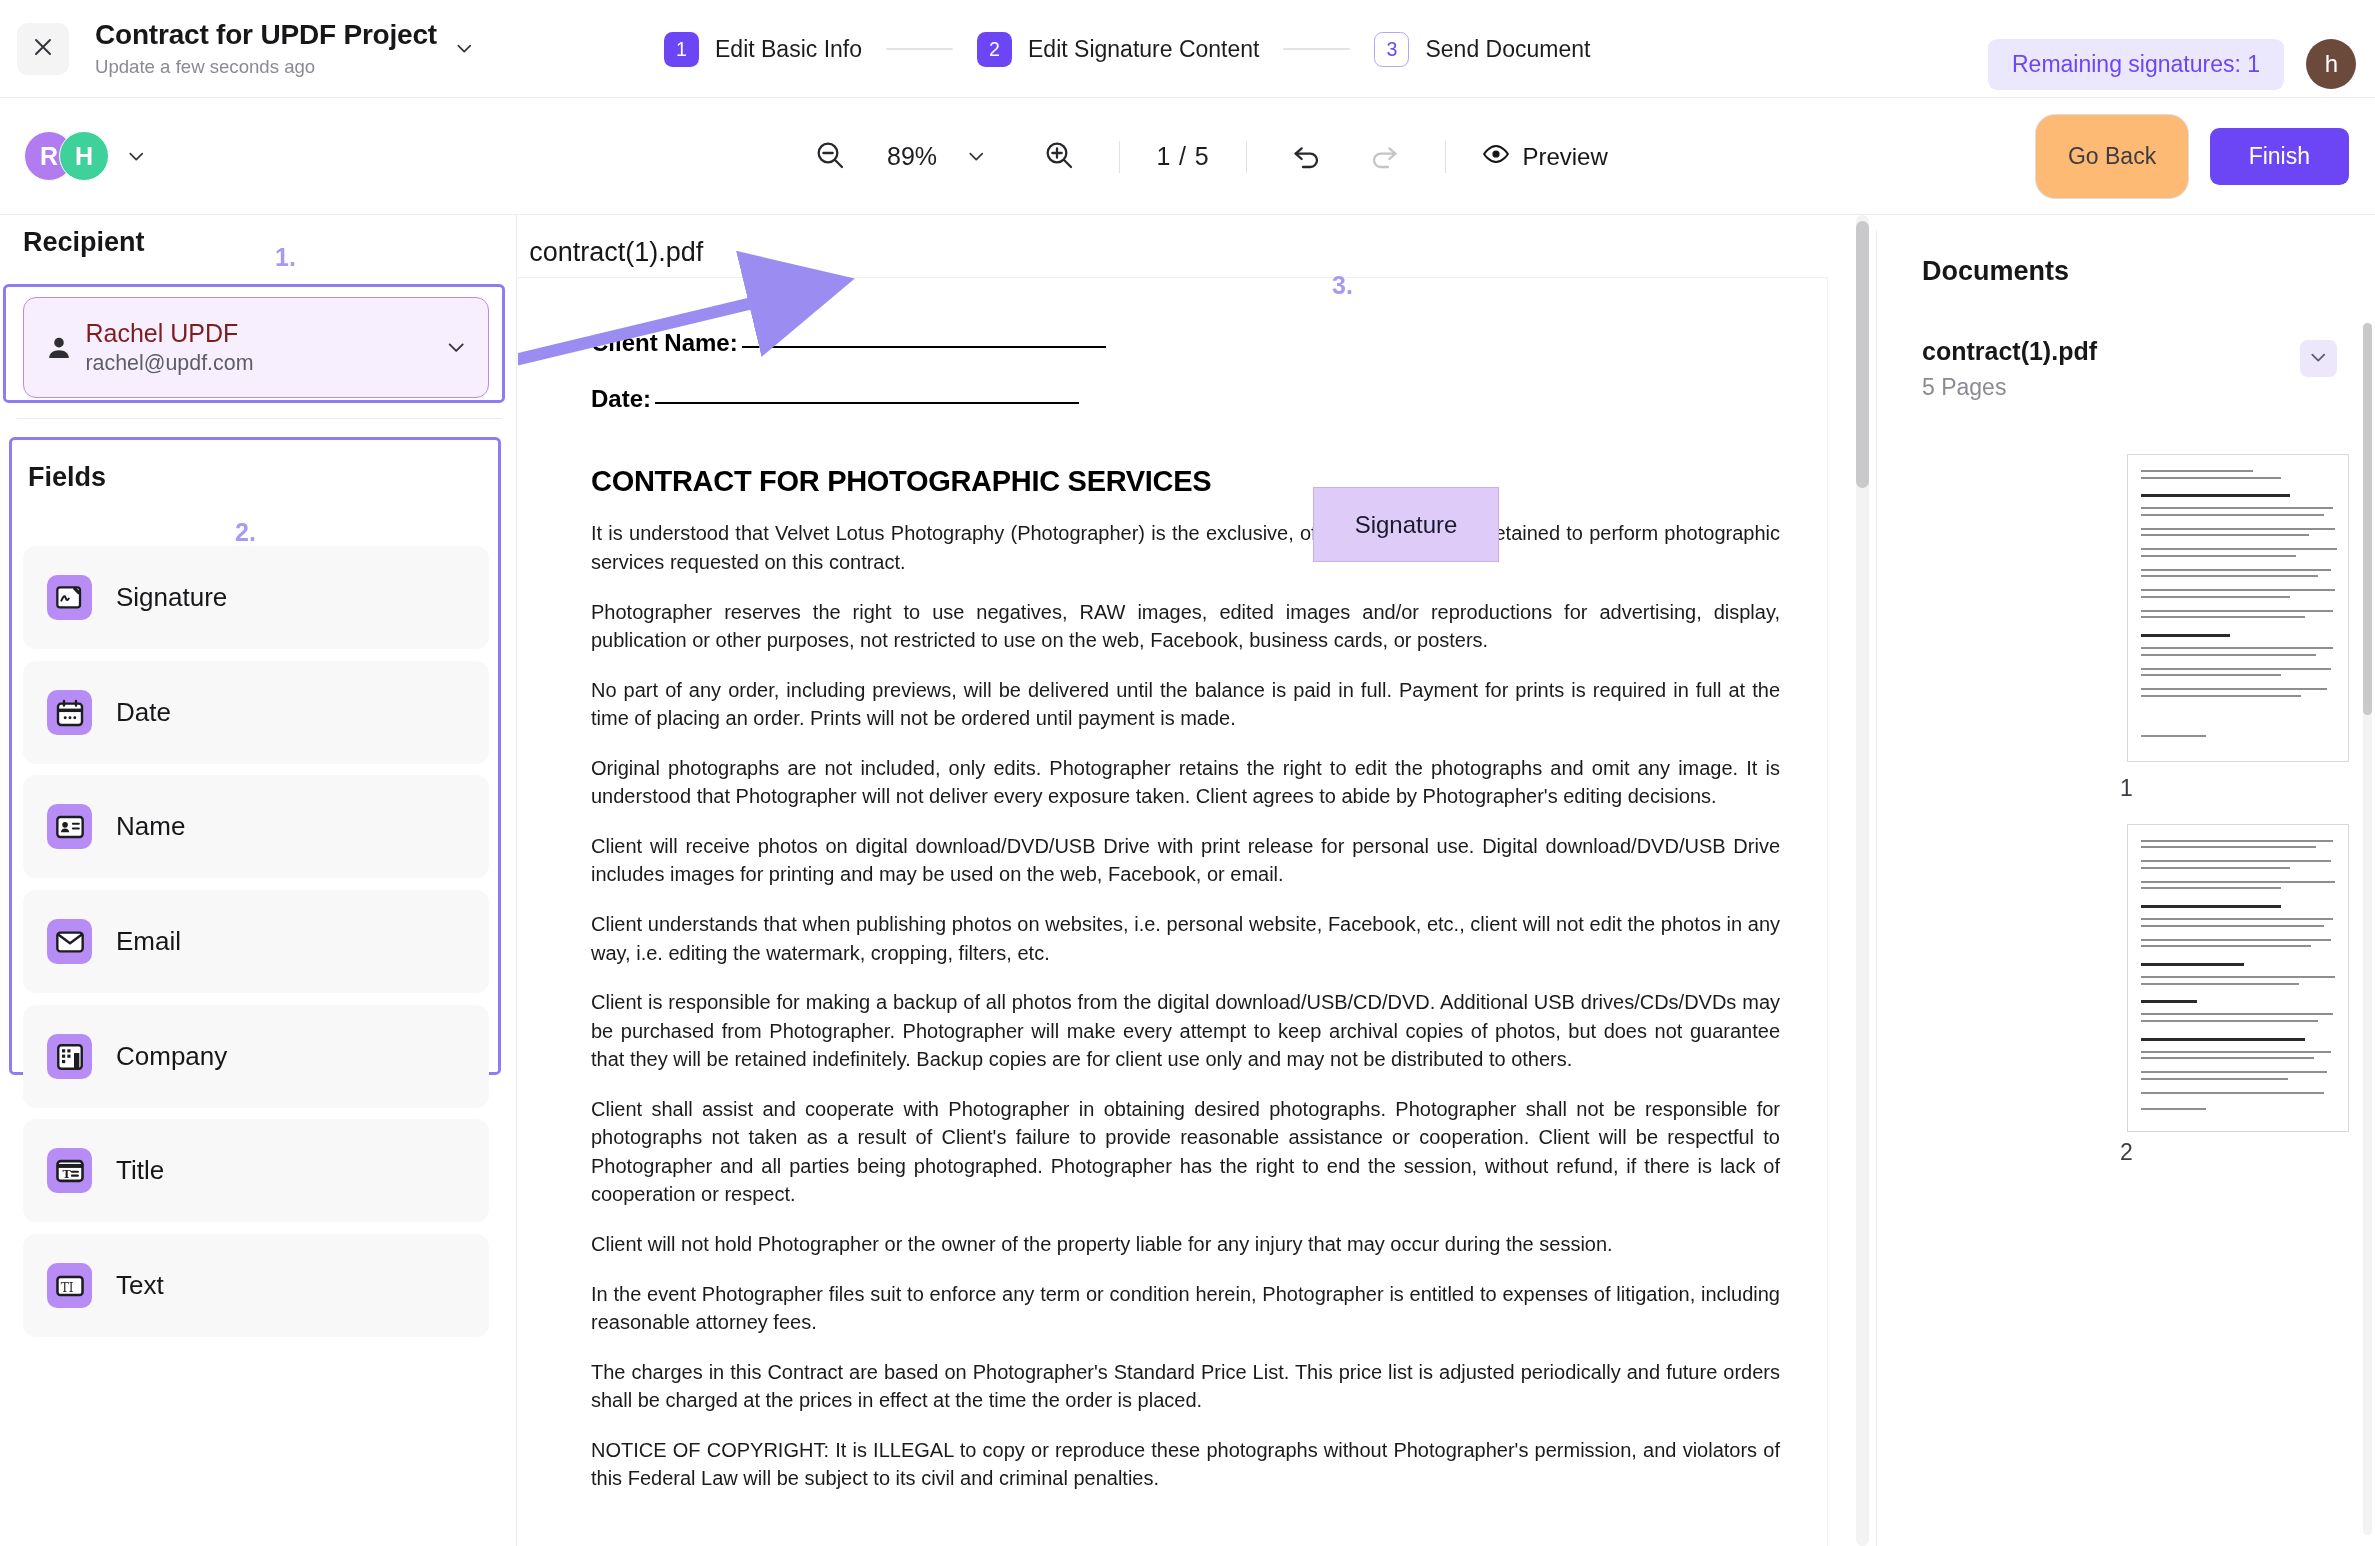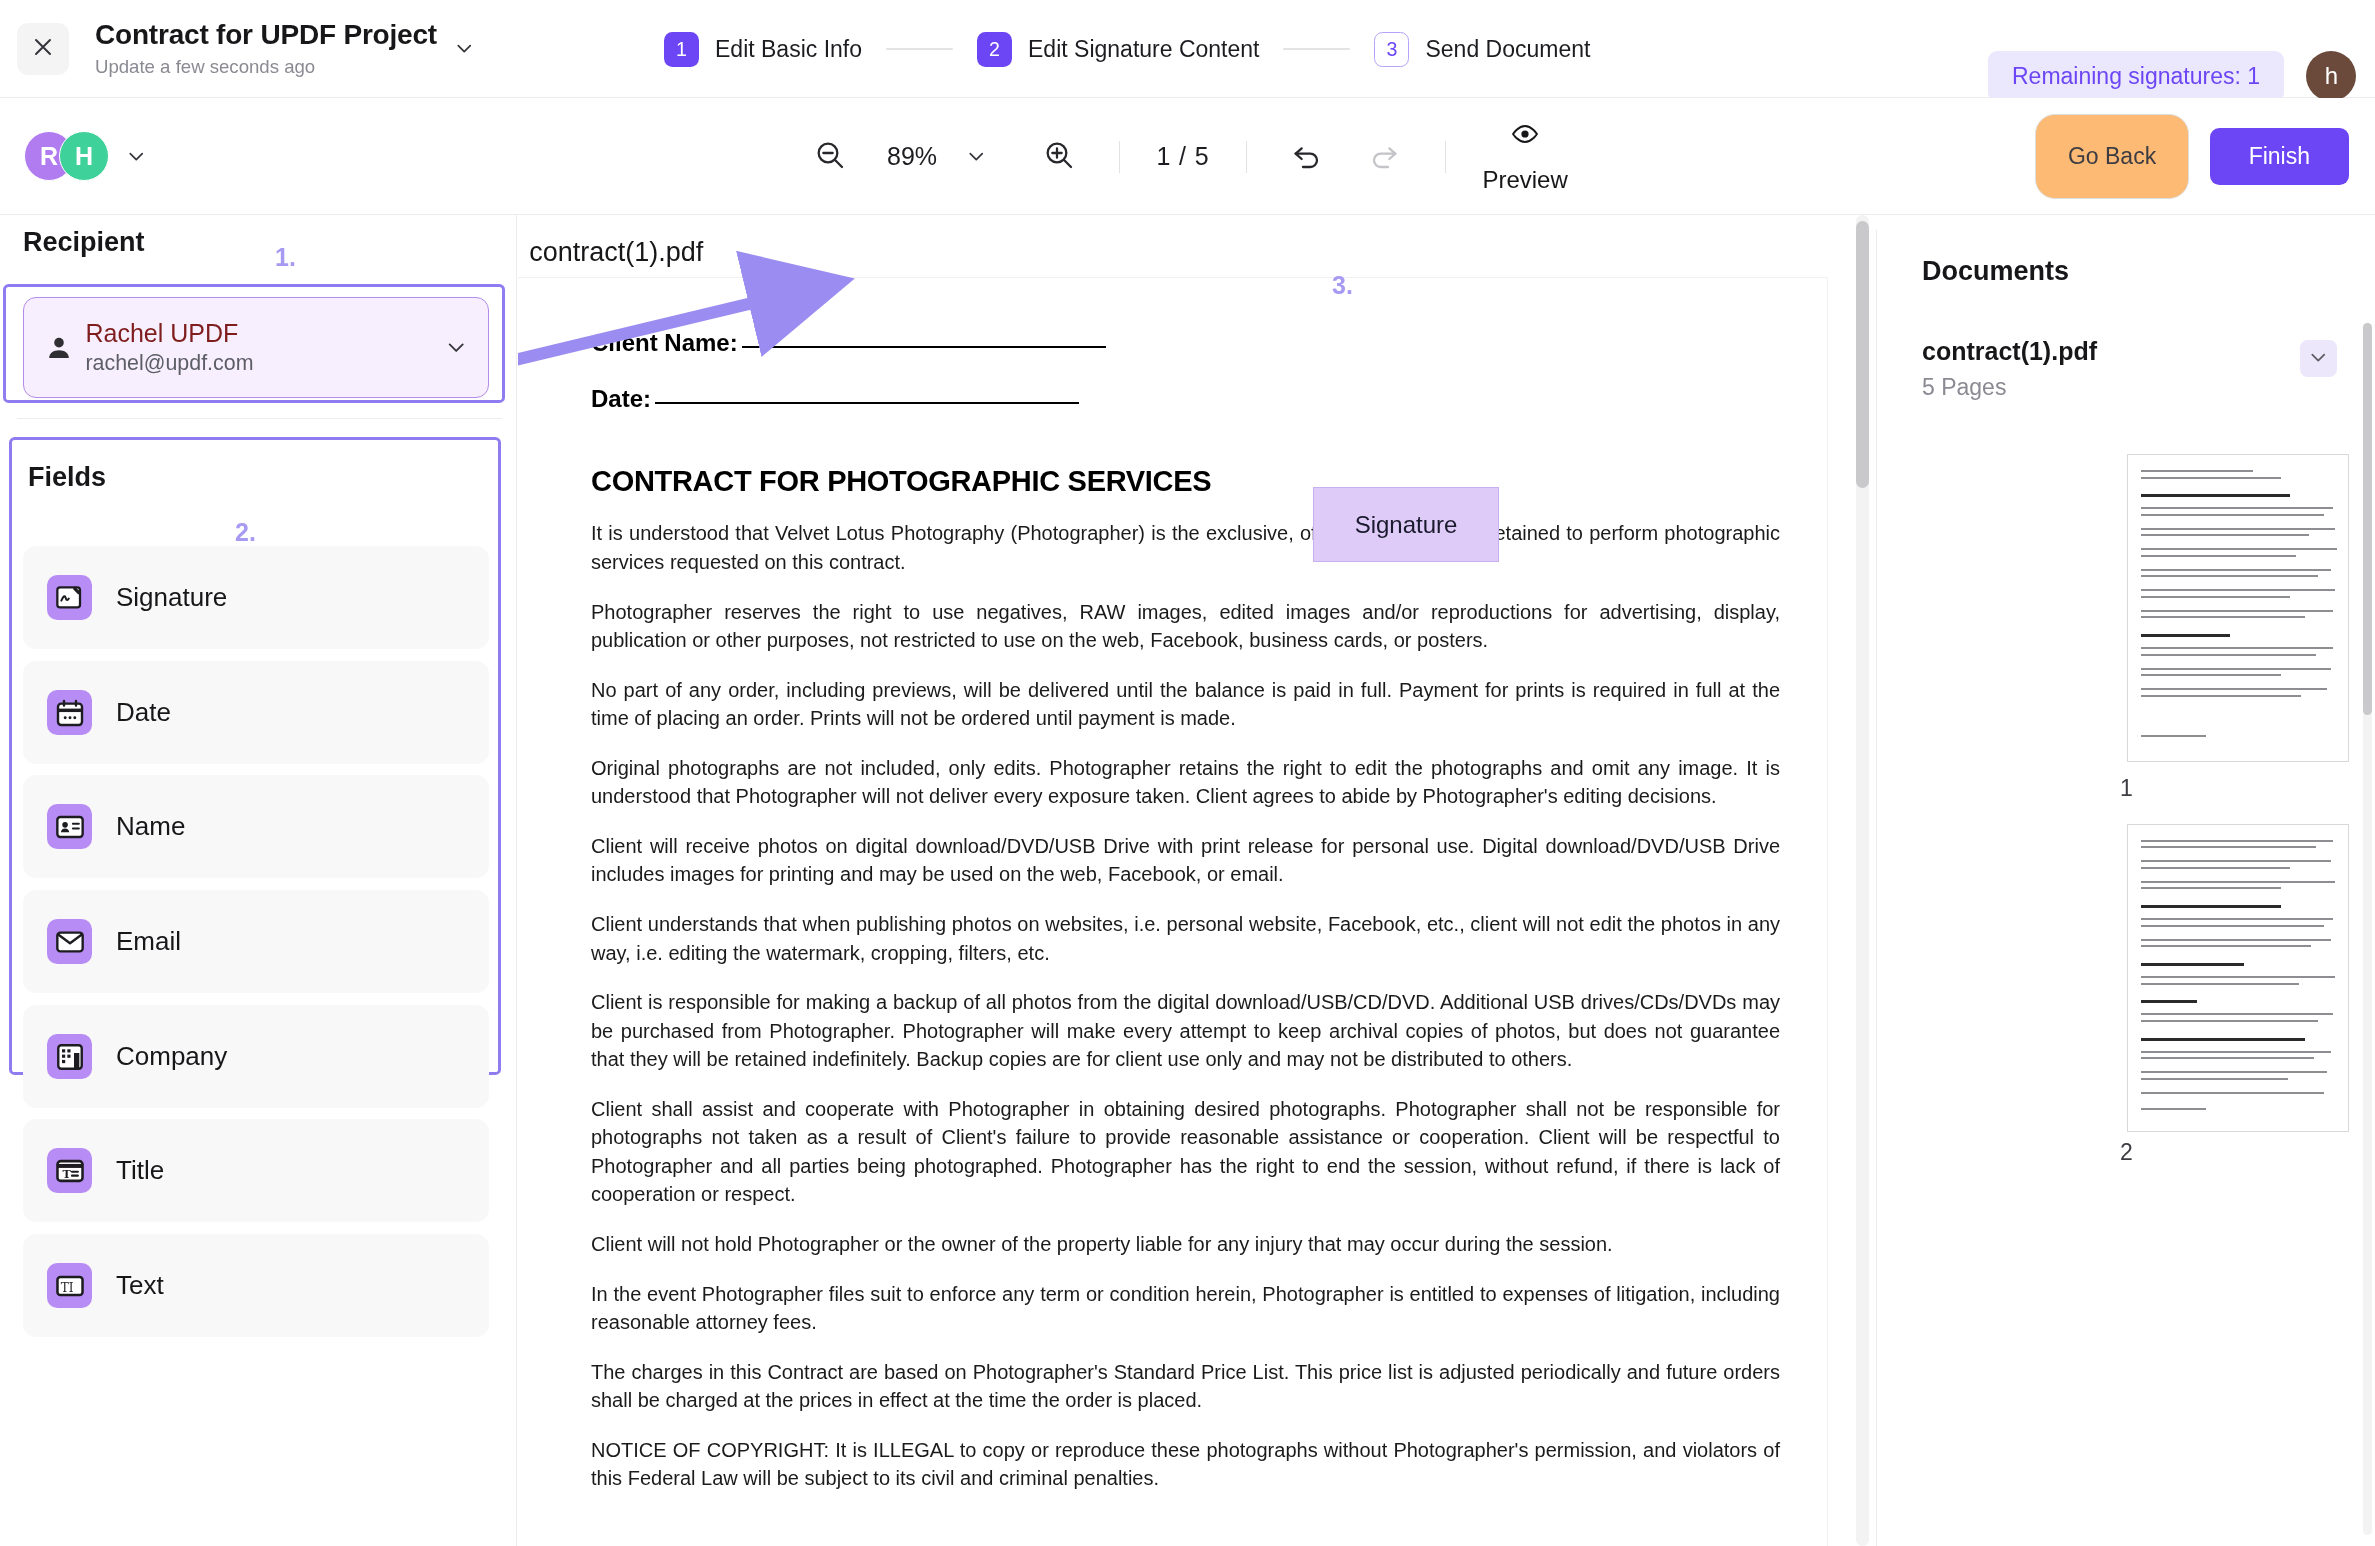--- a/index.html
+++ b/index.html
@@ -35,21 +35,21 @@
     width: 35px; height: 35px; border-radius: 8.4px;
     display: flex; align-items: center; justify-content: center;
     font-size: 19.6px; font-weight: 500;
   }
   .step-num.filled { background: #6c46f5; color: #fff; }
   .step-num.outline { background: #fff; color: #6c46f5; border: 1.5px solid #b6a2f8; }
   .step-label { font-size: 23px; color: #1d1d21; white-space: nowrap; }
   .step-line { width: 67px; height: 2.8px; background: #e3e3e6; margin: 0 24px; border-radius: 1.9px; }
   
   .hdr-right {
-    position: absolute; right: 18.6px; top: 16px; height: 120px;
+    position: absolute; right: 18.6px; top: 4px; height: 120px;
     display: flex; align-items: center; gap: 22.4px;
   }
   .badge {
     background: #ebe7fd; color: #6c46f5; font-size: 23px;
     padding: 12px 24px; border-radius: 9.3px; white-space: nowrap;
   }
   .avatar-h {
     width: 50px; height: 50px; border-radius: 50%; background: #6b4a3c;
     color: #fff; font-size: 24px; display: flex; align-items: center; justify-content: center;
   }
@@ -65,21 +65,21 @@
   .av.h { background: #3fd19a; margin-left: -15px; }
   .avatars .chev2 { margin-left: 17px; width: 20.5px; height: 20.5px; }
   .zoomgrp {
     position: absolute; left: 806px; top: 0; height: 117px;
     display: flex; align-items: center; gap: 16px; text-align: right;
   }
   .icon-btn { width: 48px; height: 48px; display: flex; align-items: center; justify-content: center; cursor: pointer; }
   .zoomval { font-size: 25px; color: #1d1d21; margin: 0 13px 0 17px; }
   .vdiv { width: 0.9px; height: 32px; background: #e2e2e5; margin: 0 20.5px; }
   .pageind { font-size: 25px; color: #1d1d21; letter-spacing: 0.9px; }
-  .preview { display: flex; align-items: center; gap: 12px; font-size: 24px; color: #17171a; cursor: pointer; flex-direction: column; }
+  .preview { display: flex; align-items: center; gap: 12px; font-size: 24px; color: #17171a; cursor: pointer; }
   .tb-right { position: absolute; right: 26px; top: 0; height: 117px; display: flex; align-items: center; gap: 20.5px; }
   .btn-ghost {
     border: 0.9px solid #dededf; background: #fdba74; color: #3c3c42; font-size: 23px;
     padding: 28px 32px; border-radius: 20px; cursor: pointer;
   }
   .btn-primary {
     background: #6c46f5; color: #fff; font-size: 23px; border: none;
     padding: 15px 39px; border-radius: 9.3px; cursor: pointer;
   }
   

